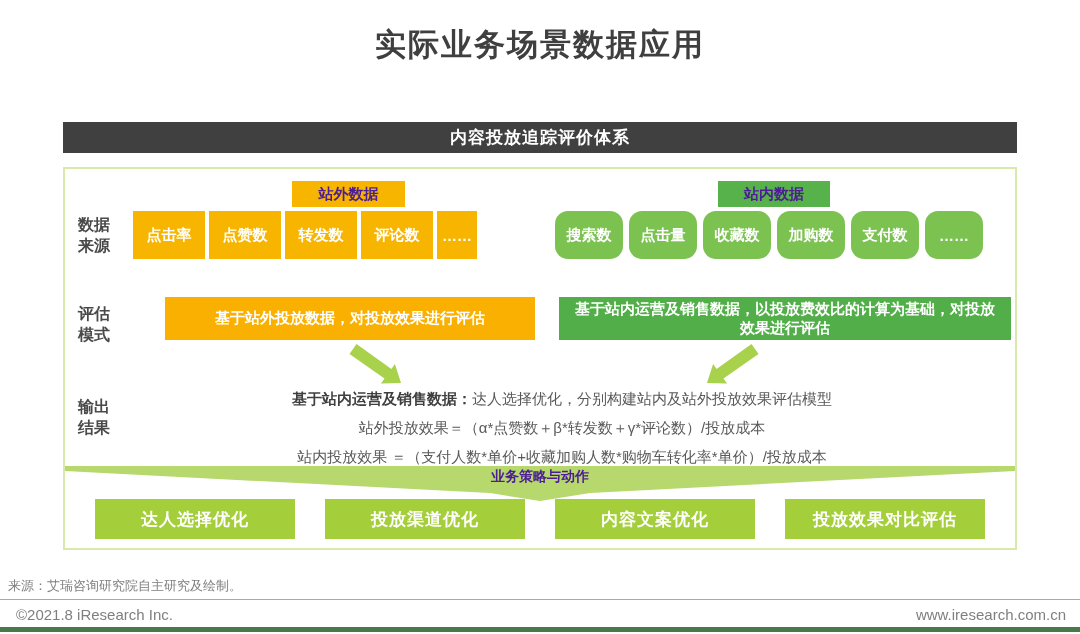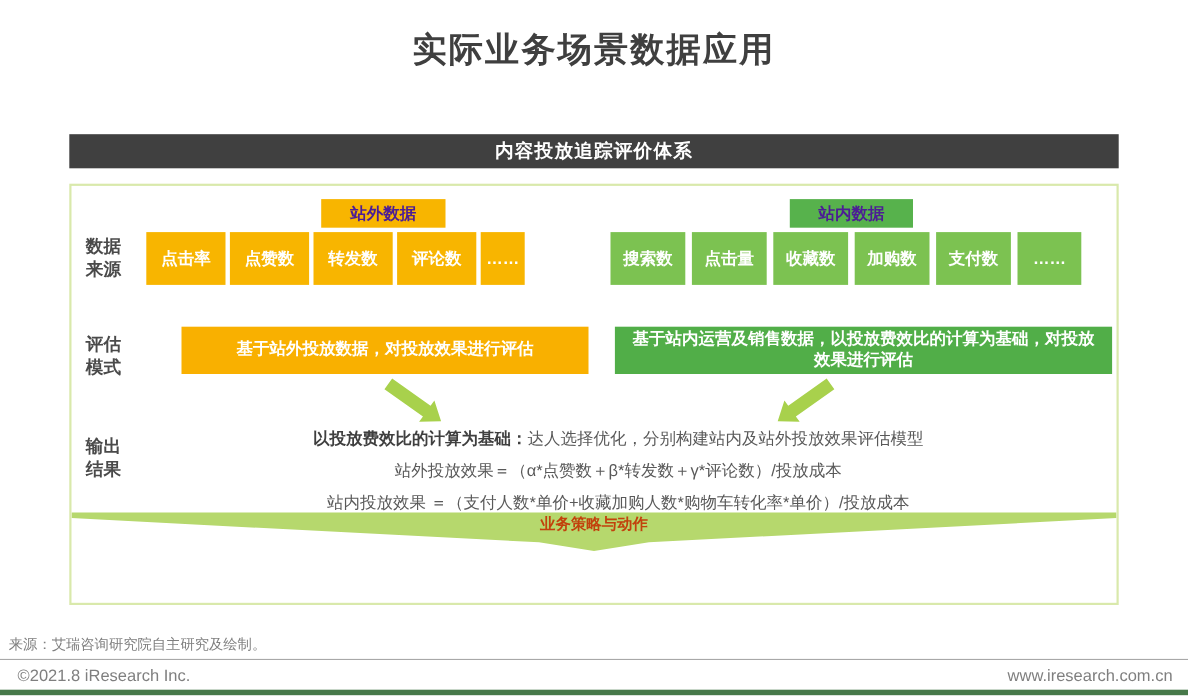--- a/index.html
+++ b/index.html
@@ -38,21 +38,21 @@
   .badge-ext { left:227px; width:113px; background:#f8b500; }
   .badge-int { left:653px; width:112px; background:#57b24c; }
   .databox-row { position:absolute; top:42px; display:flex; }
   .ext-row { left:68px;  gap:4px; }
   .int-row { left:490px; gap:6px; }
   .databox {
     height:48px; display:flex; align-items:center; justify-content:center;
     color:#ffffff; font-size:15px; font-weight:bold;
   }
   .ext-row .databox { width:72px; background:#f8b500; }
-  .int-row .databox { width:68px; background:#7cc251; }
+  .int-row .databox { width:68px; background:#7cc251;border-radius:13px; }
   .ext-row .databox:last-child { width:40px; }
   .int-row .databox:last-child { width:58px; }
   .evalbox {
     position:absolute; top:128px; height:43px; padding:2px 10px;
     display:flex; align-items:center; justify-content:center; text-align:center;
     color:#ffffff; font-size:15px; font-weight:bold; line-height:1.25;
   }
   .eval-ext { left:85px;  width:370px; background:#f9b000;margin-left:15px; }
   .eval-int { left:494px; width:452px; background:#51ae48; }
   .arrow { position:absolute; top:174px; width:70px; height:46px; }
@@ -61,21 +61,21 @@
   .output-block {
     position:absolute; left:52px; top:221px; width:890px;
     text-align:center; color:#595959; font-size:15px;
   }
   .output-line { margin-bottom:10px; }
   .output-line b { color:#3f3f3f; }
   .ribbon { position:absolute; left:0; top:296px; width:950px; height:38px; }
   .ribbon svg { position:absolute; left:0; top:0; }
   .ribbon-label {
     position:absolute; left:0; top:3px; width:950px; text-align:center;
-    font-size:14px; font-weight:bold; color:#c2410c;
+    font-size:14px; font-weight:bold; color:#4c1d95;
   }
   .actions-row {
     position:absolute; left:0; top:330px; width:950px;
     display:flex; justify-content:center; gap:30px;
   }
   .action-btn {
     width:200px; height:40px; background:#a5ce3b;
     display:flex; align-items:center; justify-content:center;
     color:#ffffff; font-size:17px; font-weight:bold; letter-spacing:1px;
   }
@@ -132,32 +132,38 @@
     </svg>
   </div>
   <div class="arrow arrow-right">
     <svg width="70" height="46" viewBox="0 0 70 46" xmlns="http://www.w3.org/2000/svg">
       <polygon points="6.5,10.9 41.5,35.6 38,40.5 58,40 51.9,21 48.4,25.9 13.5,1.1" fill="#a8d14c"></polygon>
     </svg>
   </div>
 
   <div class="row-label lbl-output">输出结果</div>
   <div class="output-block">
-    <div class="output-line"><b>以投放费效比的计算为基础：</b><span>达人选择优化，分别构建站内及站外投放效果评估模型</span></div>
+    <div class="output-line"><b>基于站内运营及销售数据：</b><span>达人选择优化，分别构建站内及站外投放效果评估模型</span></div>
     <div class="output-line">站外投放效果＝（α*点赞数＋β*转发数＋γ*评论数）/投放成本</div>
     <div class="output-line">站内投放效果 ＝（支付人数*单价+收藏加购人数*购物车转化率*单价）/投放成本</div>
   </div>
 
   <div class="ribbon">
     <svg width="950" height="38" viewBox="0 0 950 38" xmlns="http://www.w3.org/2000/svg">
       <polygon points="0,1 950,1 950,6 525,28 475,36 425,28 0,6" fill="#b6d86d"></polygon>
     </svg>
     <div class="ribbon-label">业务策略与动作</div>
   </div>
 
+  <div class="actions-row">
+    <div class="action-btn">达人选择优化</div>
+    <div class="action-btn">投放渠道优化</div>
+    <div class="action-btn">内容文案优化</div>
+    <div class="action-btn">投放效果对比评估</div>
+  </div>
 
 </div>
 
 <div class="source-note">来源：艾瑞咨询研究院自主研究及绘制。</div>
 <div class="footer-divider"></div>
 <div class="footer-left">©2021.8 iResearch Inc.</div>
 <div class="footer-right">www.iresearch.com.cn</div>
 <div class="bottom-bar"></div>
 
 </body></html>

